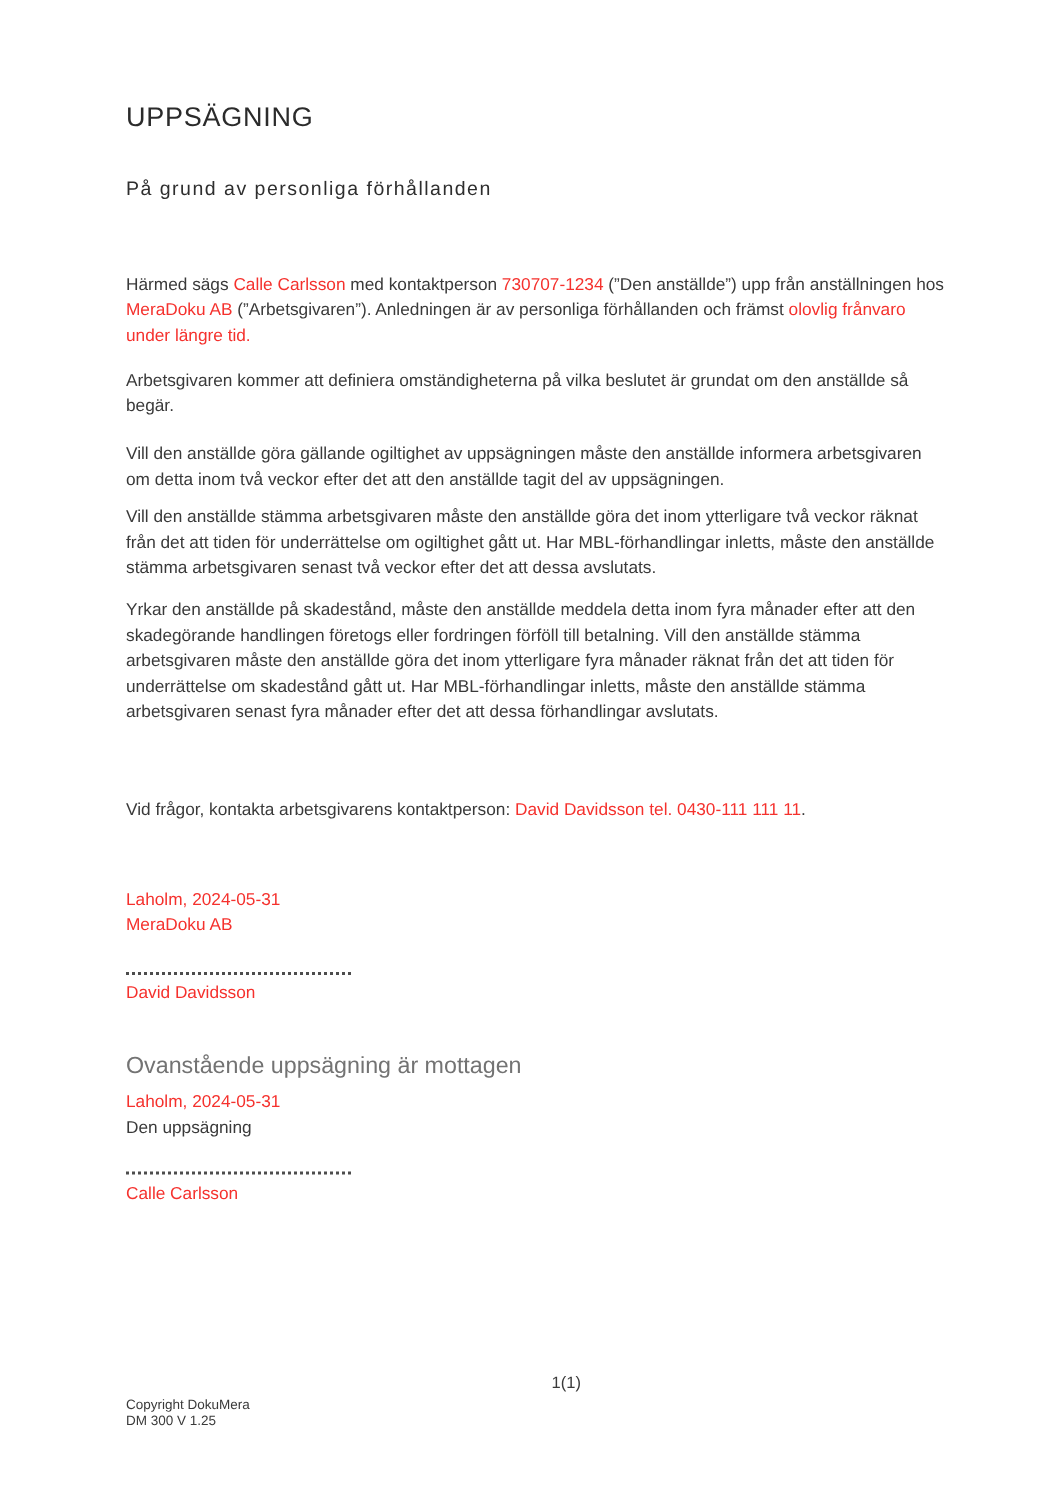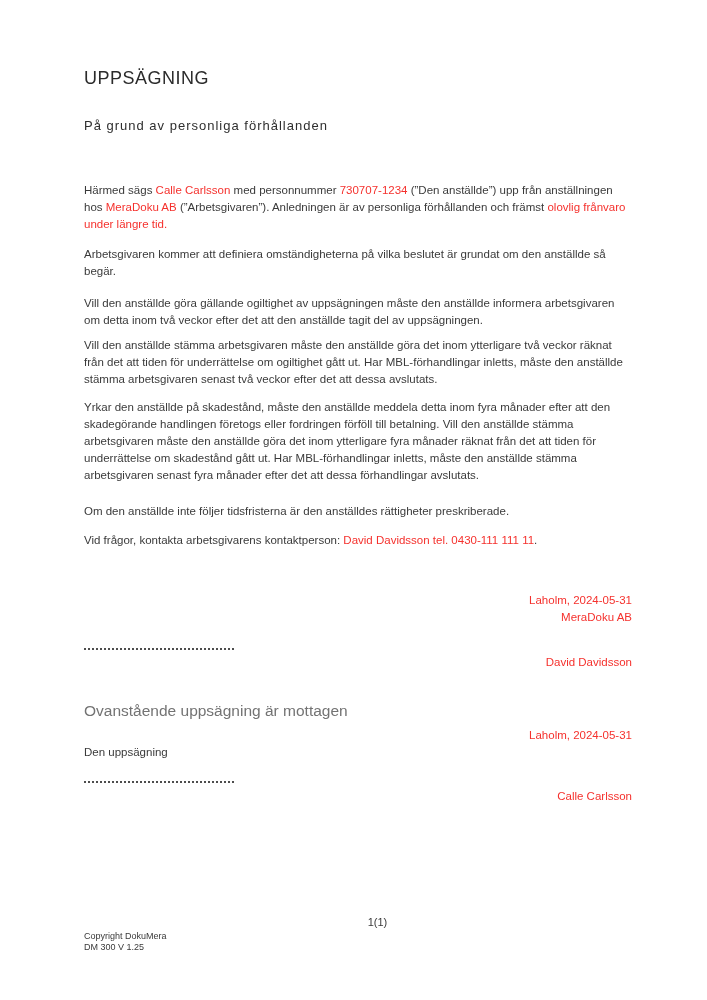--- a/index.html
+++ b/index.html
@@ -24,21 +24,21 @@
     font-size:13px;
     letter-spacing:1px;
     color:#2e2e2e;
   }
   .para{
     font-size:11.5px;
     line-height:17px;
     color:#3a3a3a;
     margin:0;
   }
-  .red{color:#f5312d;text-align:right;}
+  .red{color:#f5312d;}
   .p1{top:182px;}
   .p2{top:246px;}
   .p3{top:295px;}
   .p4{top:337px;}
   .p5{top:399px;}
   .p6{top:503px;}
   .p7{top:532px;}
   .p8{top:560px;}
   .sig1{top:592px;}
   .sig-line{
@@ -75,31 +75,30 @@
   }
 </style>
 </head>
 <body>
 
 <div class="page">
 
   <div class="abs doc-title">UPPSÄGNING</div>
   <div class="abs doc-subtitle">På grund av personliga förhållanden</div>
 
-  <p class="abs para p1"><span>Härmed sägs </span><span class="red">Calle Carlsson</span><span> med personnummer </span><span class="red">730707-1234</span><span> (”Den anställde”) upp från anställningen hos </span><span class="red">MeraDoku AB</span><span> (”Arbetsgivaren”). Anledningen är av personliga förhållanden och främst </span><span class="red">olovlig frånvaro under längre tid.</span></p>
+  <p class="abs para p1"><span>Härmed sägs </span><span class="red">Calle Carlsson</span><span> med kontaktperson </span><span class="red">730707-1234</span><span> (”Den anställde”) upp från anställningen hos </span><span class="red">MeraDoku AB</span><span> (”Arbetsgivaren”). Anledningen är av personliga förhållanden och främst </span><span class="red">olovlig frånvaro under längre tid.</span></p>
 
   <p class="abs para p3">Vill den anställde göra gällande ogiltighet av uppsägningen måste den anställde informera arbetsgivaren om detta inom två veckor efter det att den anställde tagit del av uppsägningen.</p>
 
   <p class="abs para p2">Arbetsgivaren kommer att definiera omständigheterna på vilka beslutet är grundat om den anställde så begär.</p>
 
   <p class="abs para p4">Vill den anställde stämma arbetsgivaren måste den anställde göra det inom ytterligare två veckor räknat från det att tiden för underrättelse om ogiltighet gått ut. Har MBL-förhandlingar inletts, måste den anställde stämma arbetsgivaren senast två veckor efter det att dessa avslutats.</p>
 
   <p class="abs para p5">Yrkar den anställde på skadestånd, måste den anställde meddela detta inom fyra månader efter att den skadegörande handlingen företogs eller fordringen förföll till betalning. Vill den anställde stämma arbetsgivaren måste den anställde göra det inom ytterligare fyra månader räknat från det att tiden för underrättelse om skadestånd gått ut. Har MBL-förhandlingar inletts, måste den anställde stämma arbetsgivaren senast fyra månader efter det att dessa förhandlingar avslutats.</p>
 
-  <p class="abs para p6">Om den anställde inte följer tidsfristerna är den anställdes rättigheter preskriberade.</p>
 
   <p class="abs para p7"><span>Vid frågor, kontakta arbetsgivarens kontaktperson: </span><span class="red">David Davidsson tel. 0430-111 111 11</span><span>.</span></p>
 
 
   <div class="abs para sig1">
     <div class="red">Laholm, 2024-05-31</div>
     <div class="red">MeraDoku AB</div>
   </div>
 
   <div class="abs sig-line dotted1"></div>

